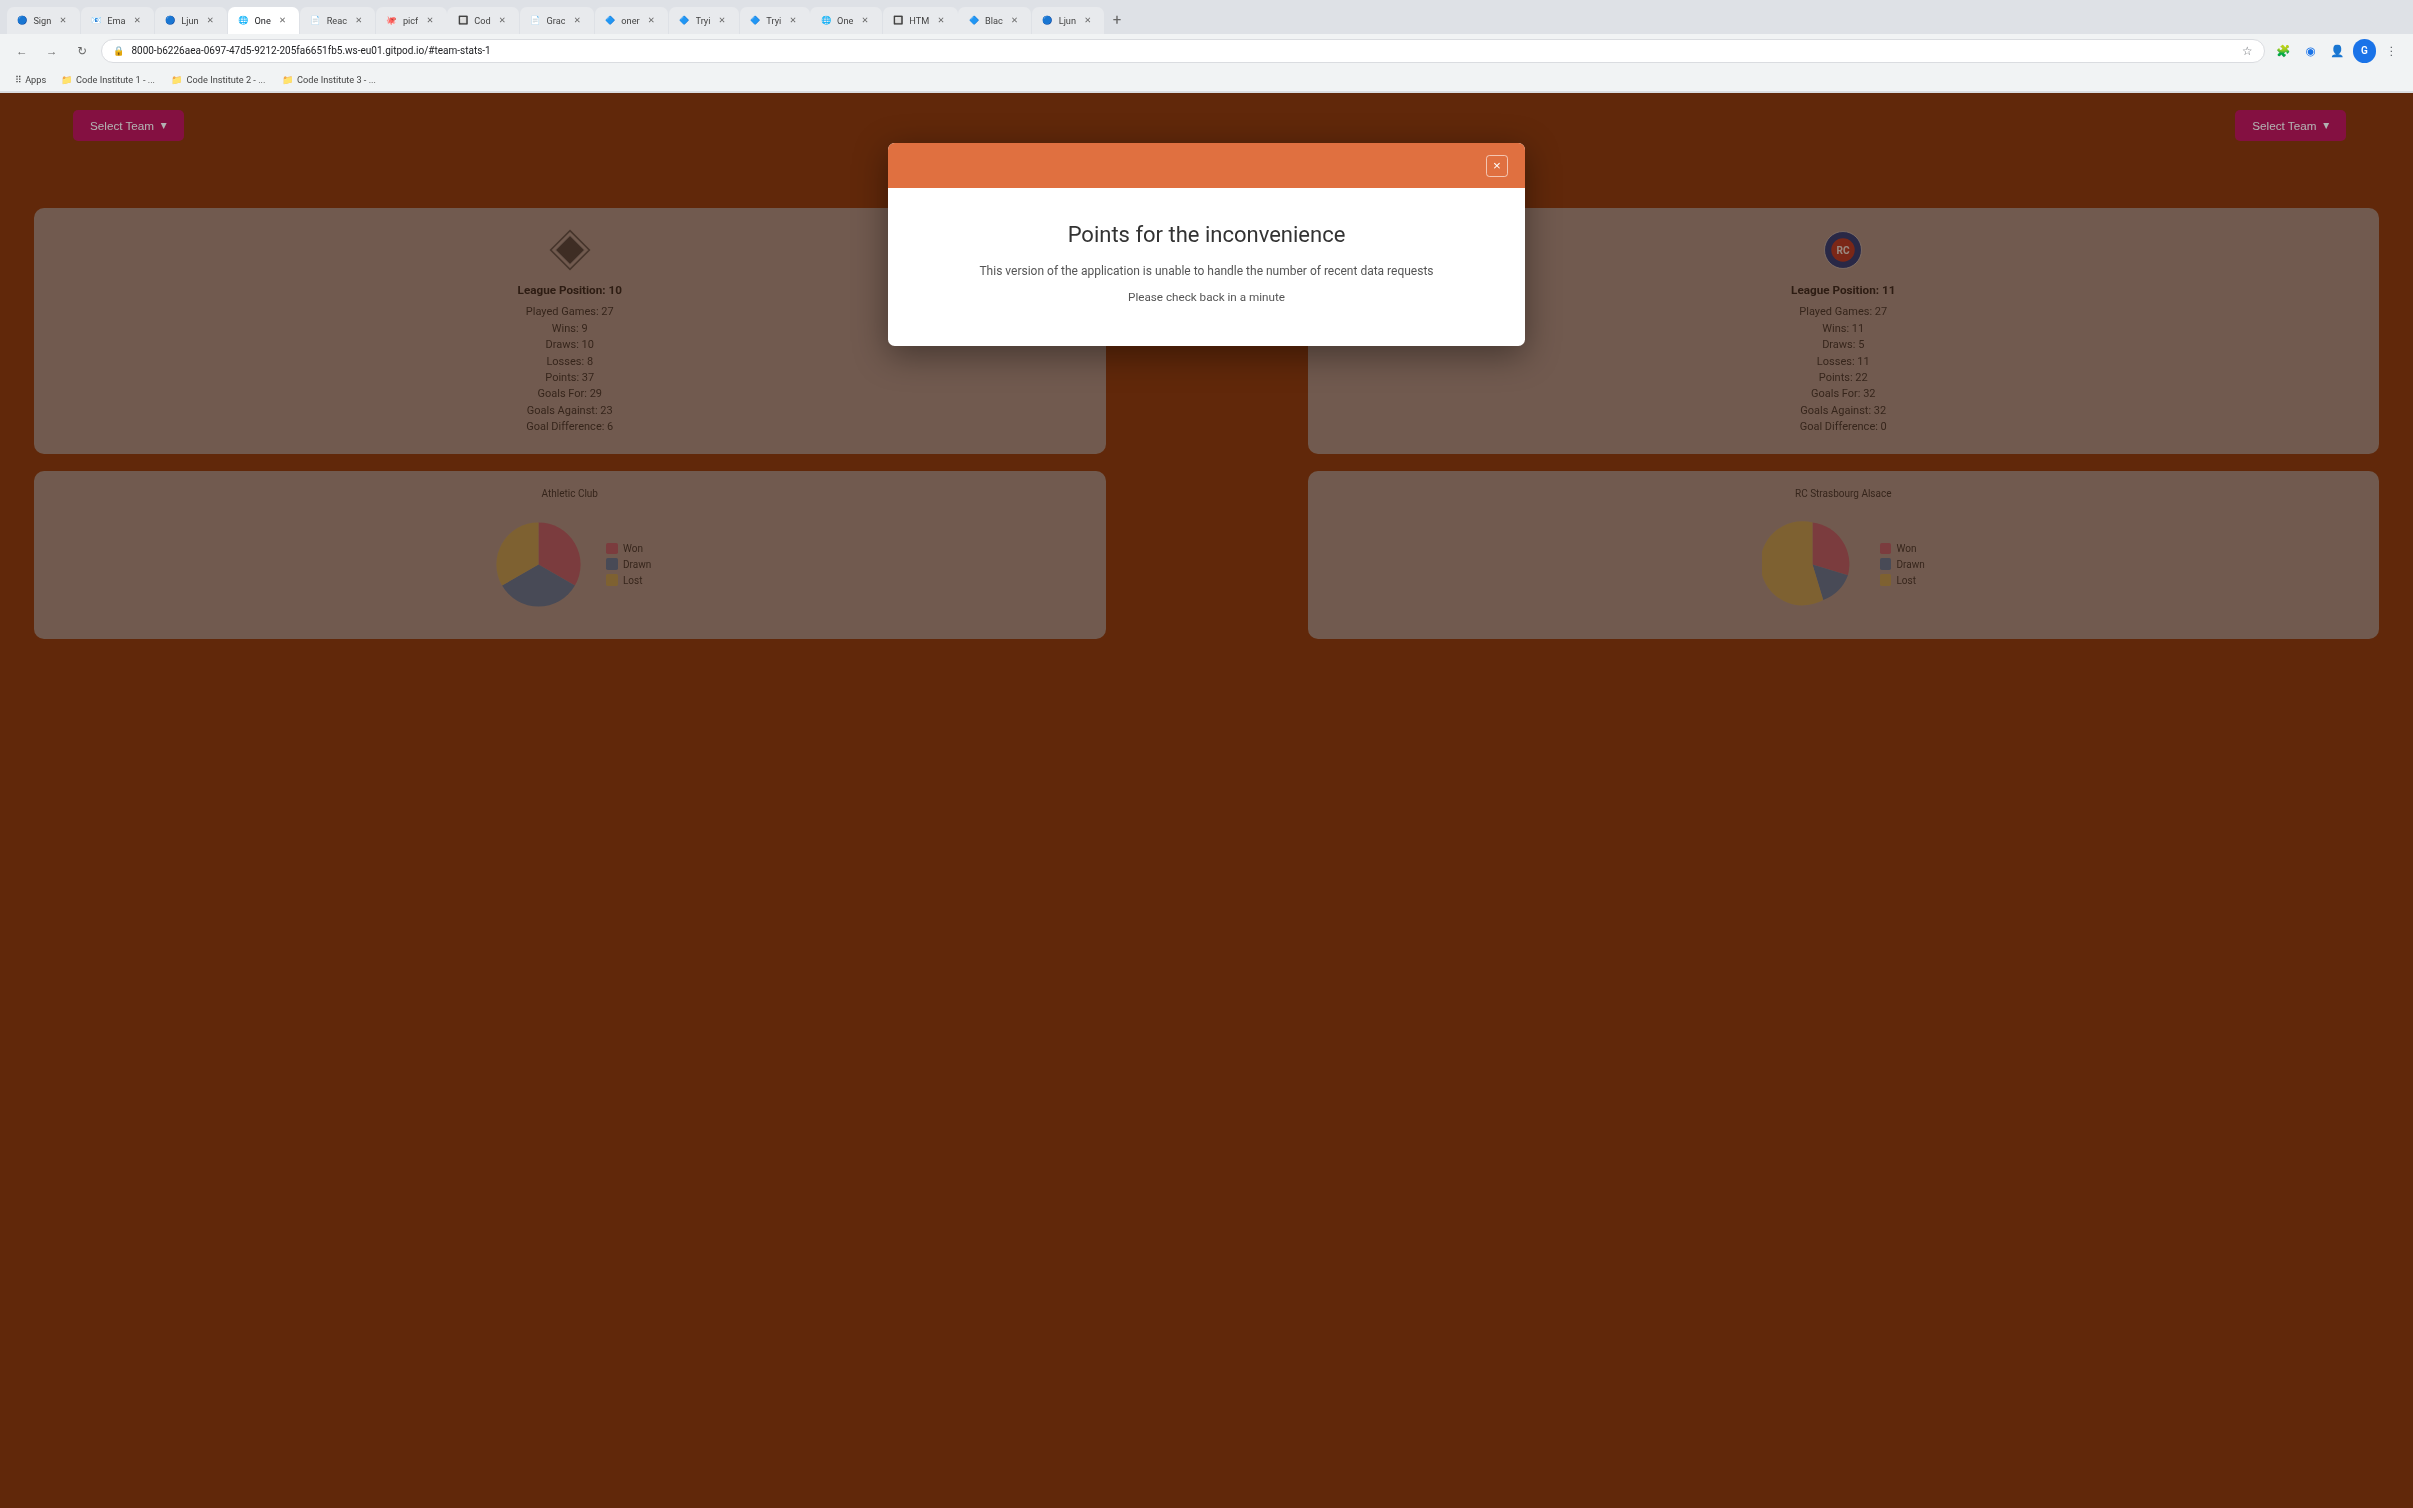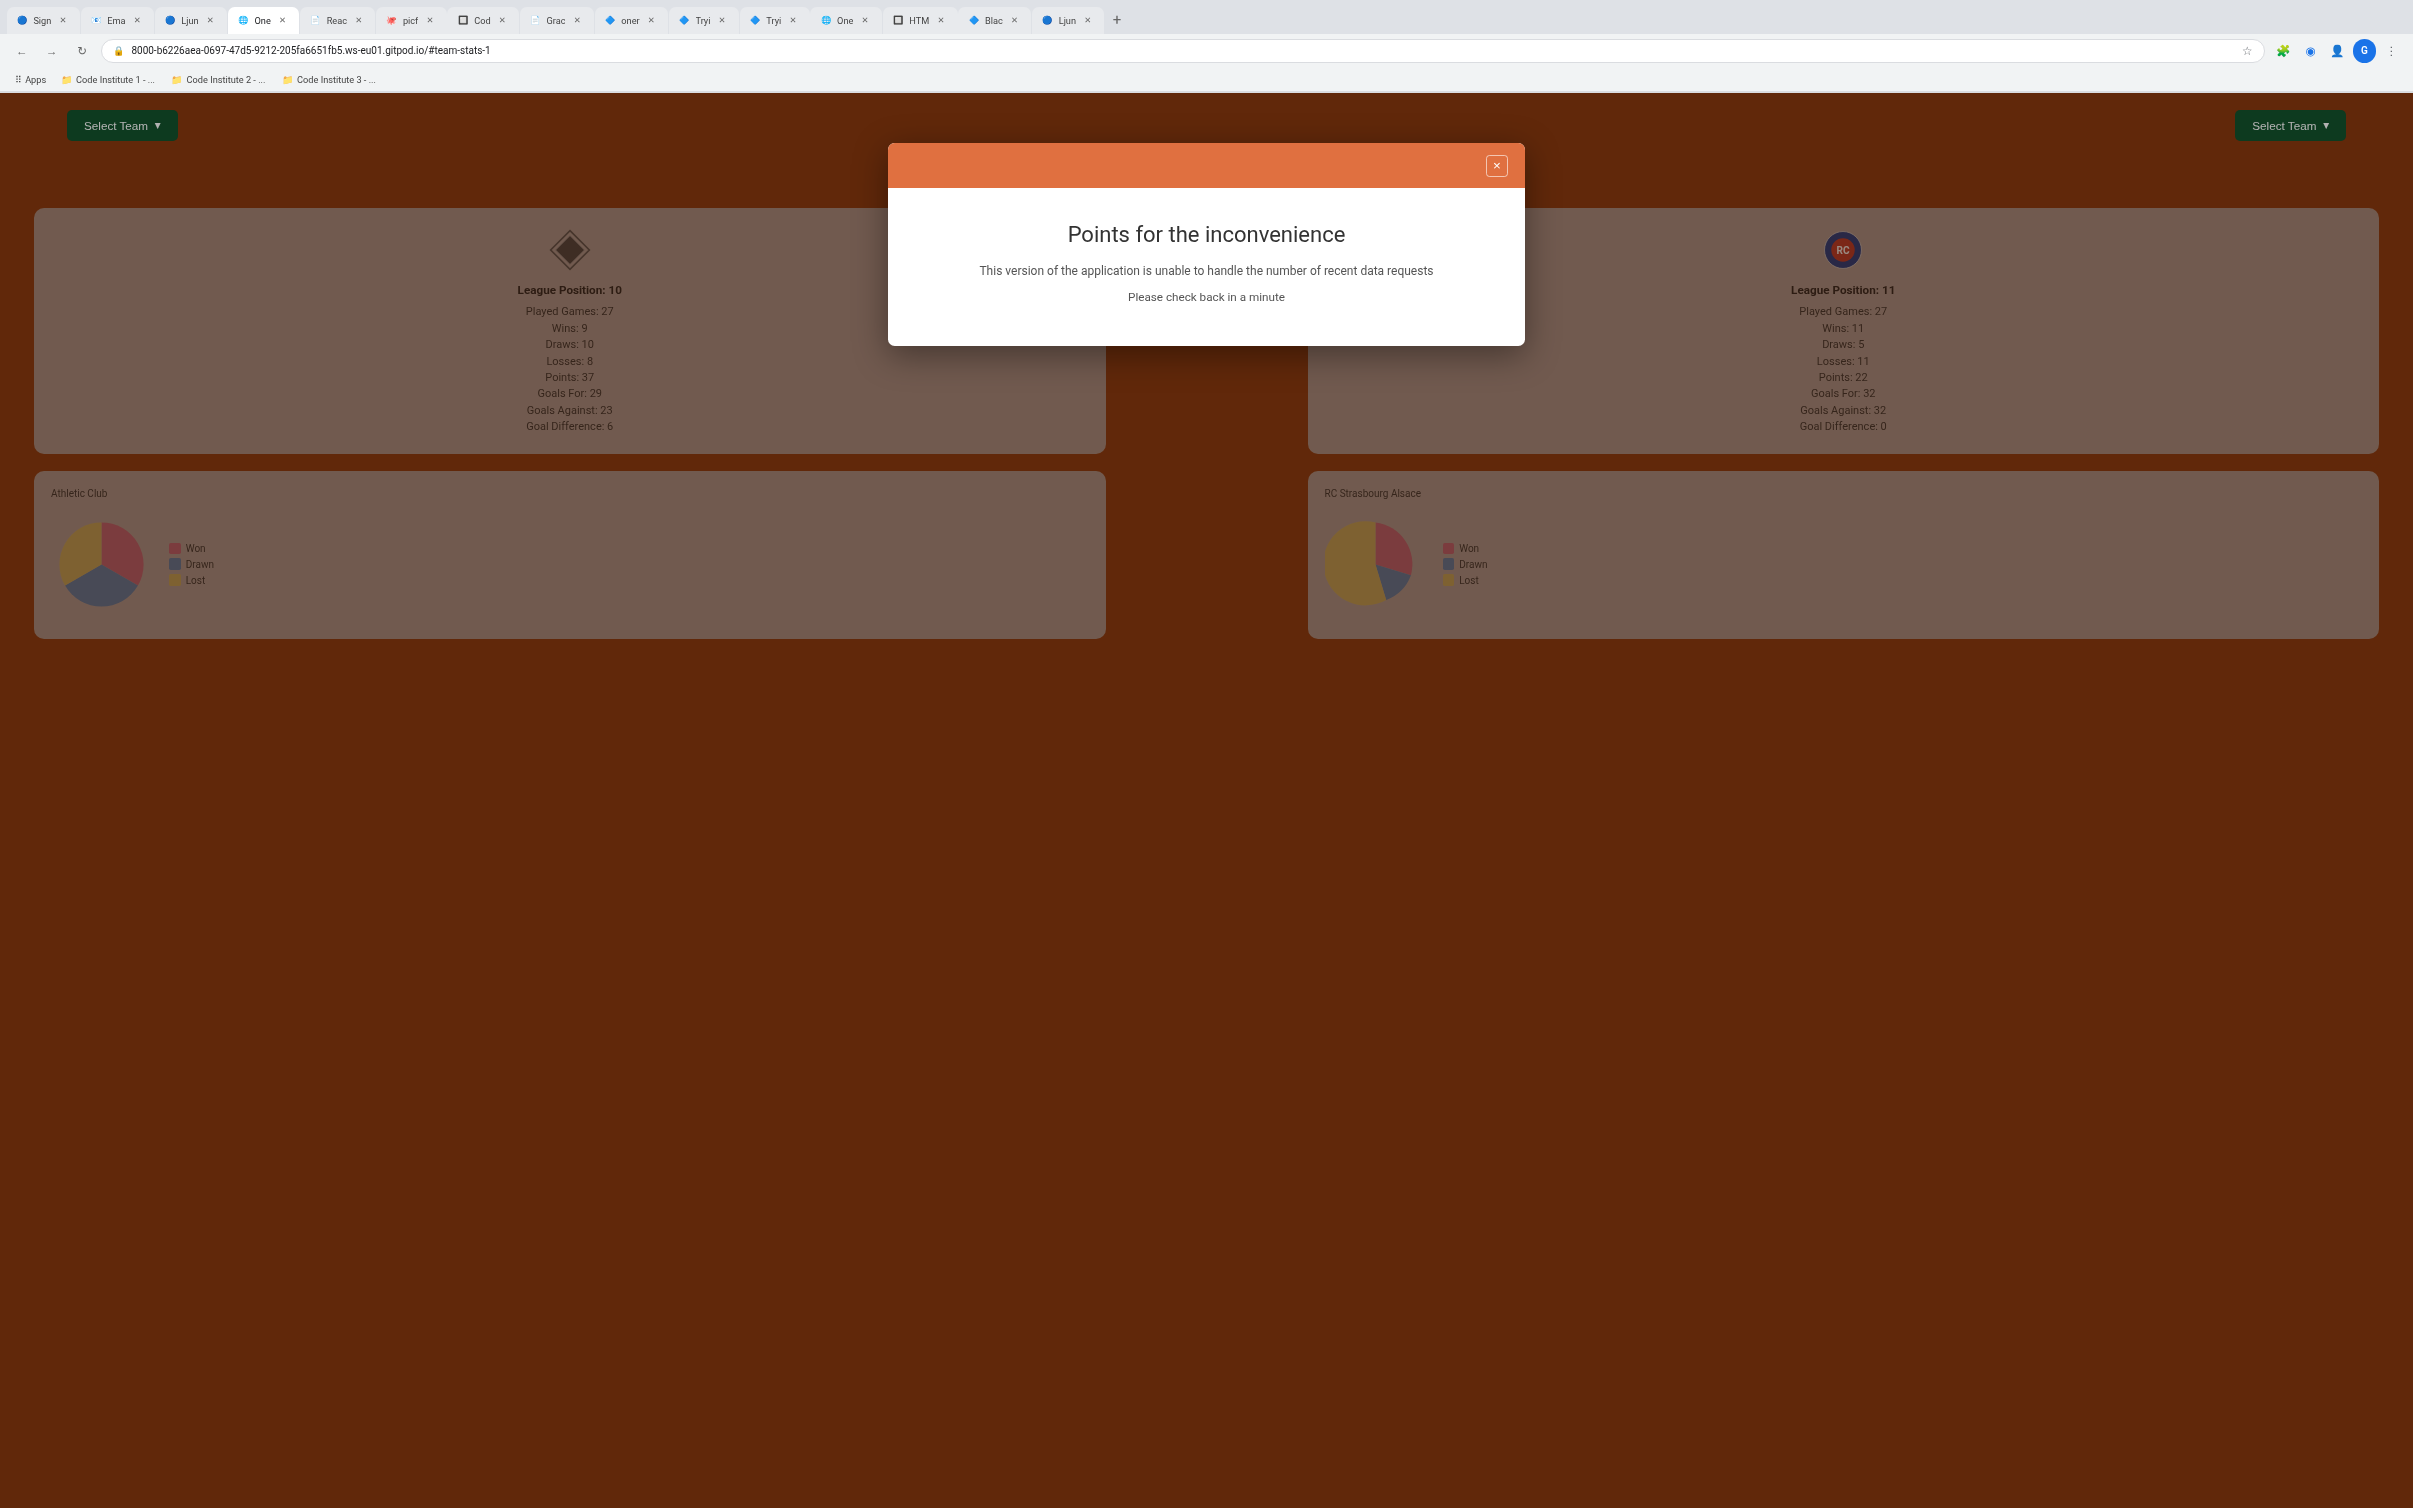--- a/index.html
+++ b/index.html
@@ -202,30 +202,31 @@
 
     
     .top-bar {
       display: flex;
       justify-content: space-between;
       margin-bottom: 17px;
       padding: 0 50px;
     }
 
     .select-team-btn {
-      background: #14532d;
+      background: #be185d;
       color: white;
       border: none;
       padding: 8.4px 17px;
       border-radius: 5px;
       font-size: 11.7px;
       cursor: pointer;
       display: flex;
       align-items: center;
       gap: 6.7px;
+      margin-left: 6px;
     }
 
     
     .modal-overlay {
       position: absolute;
       top: 0;
       left: 0;
       right: 0;
       bottom: 0;
       background: rgba(0,0,0,0.3);
@@ -336,21 +337,21 @@
     }
 
     .chart-card {
       background: rgba(180, 180, 180, 0.85);
       border-radius: 10px;
       flex: 1;
       padding: 17px;
       height: 168px;
       display: flex;
       flex-direction: column;
-      align-items: flex-start;
+      align-items: center;
     }
 
     .chart-title {
       font-size: 10px;
       color: #333;
       margin-bottom: 8.4px;
     }
 
     .chart-area {
       display: flex;

